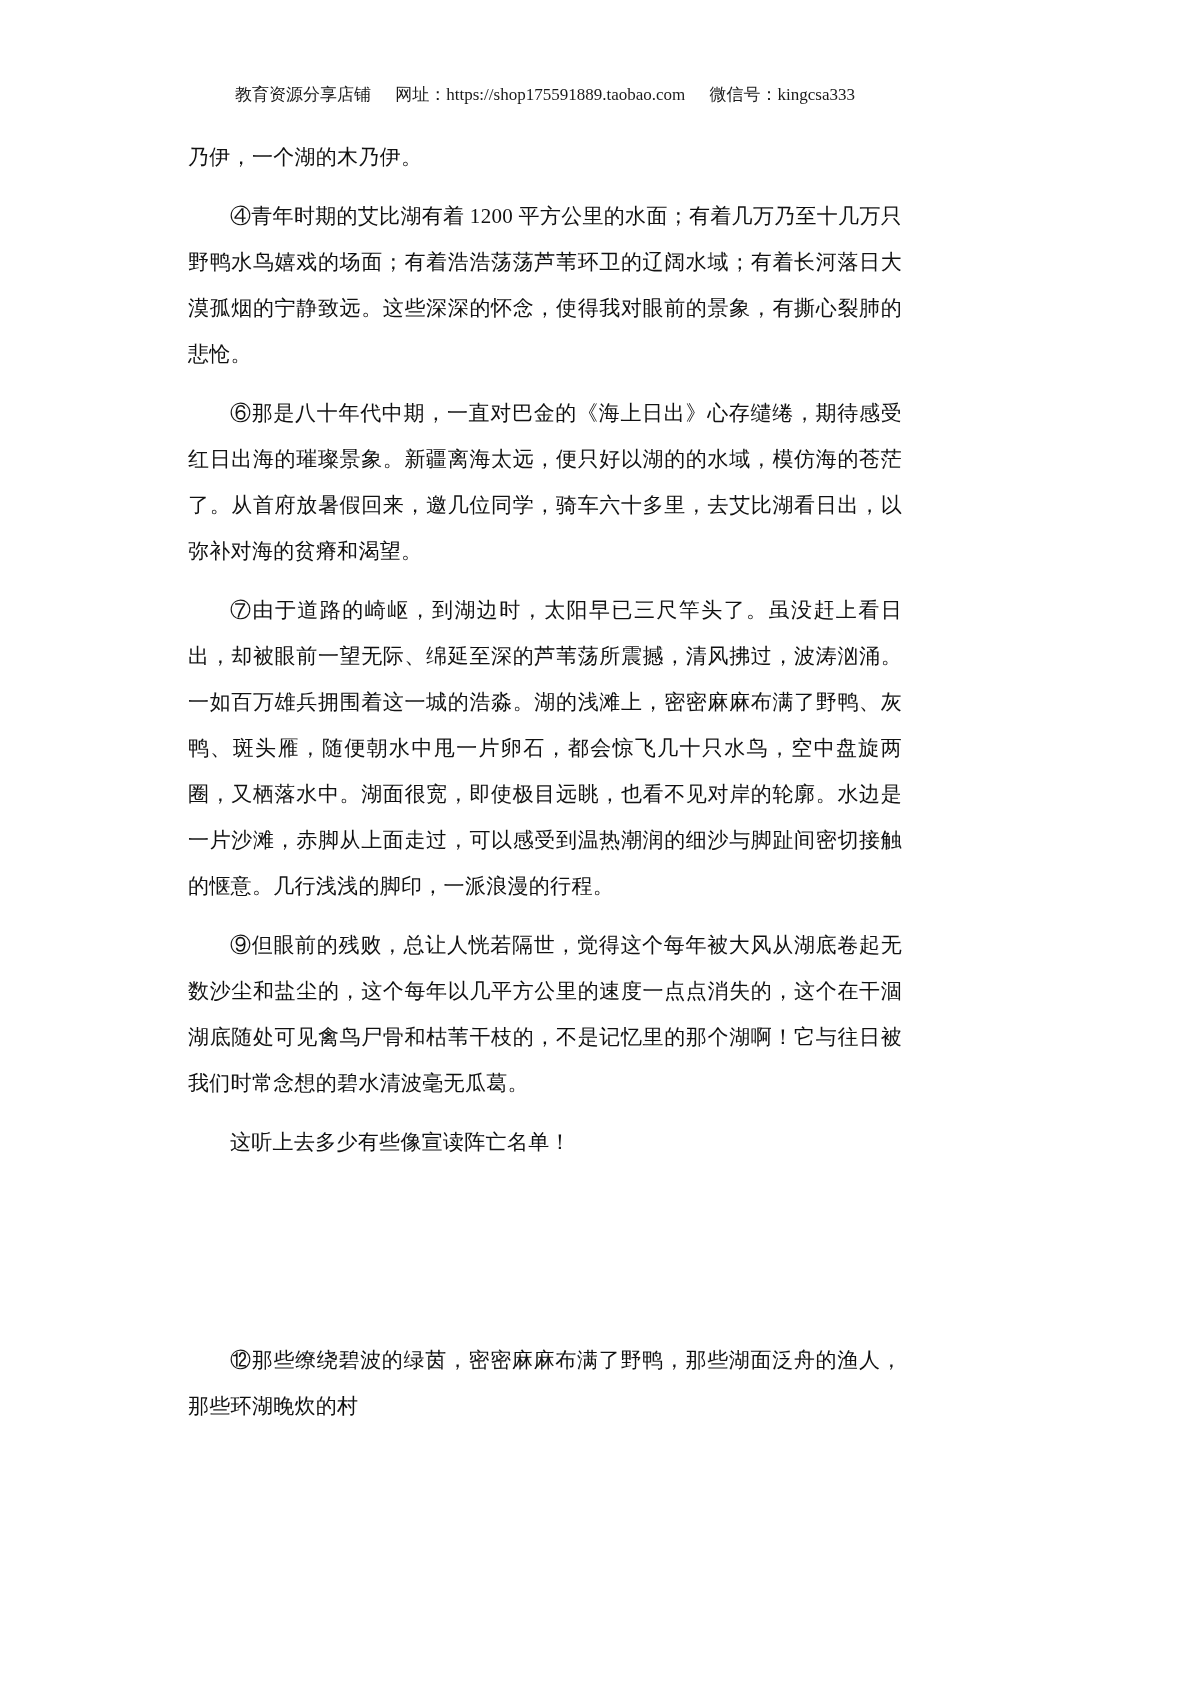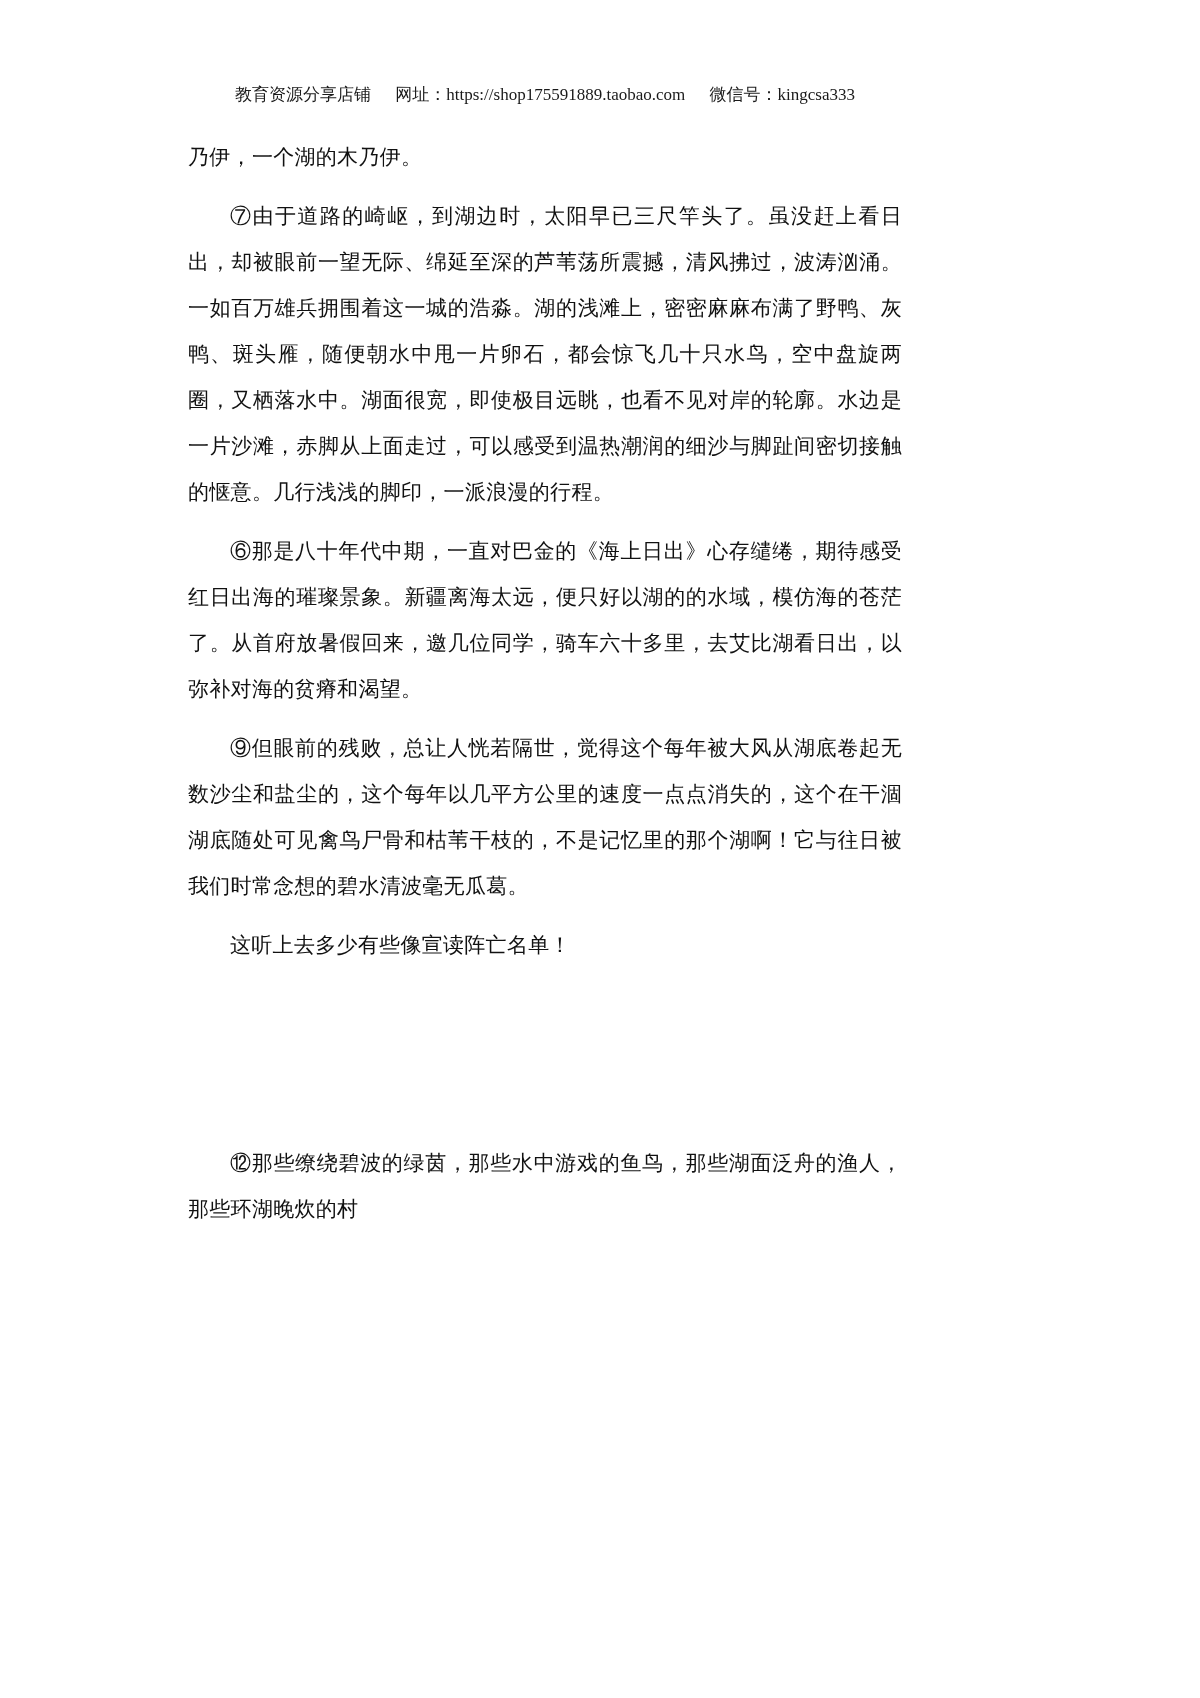--- a/index.html
+++ b/index.html
@@ -53,20 +53,21 @@
 <div class="page">
 
   <div class="header-line">
     <span>教育资源分享店铺</span>
     <span>网址：https://shop175591889.taobao.com</span>
     <span>微信号：kingcsa333</span>
   </div>
 
   <div class="body-text">
     <p class="para no-indent">乃伊，一个湖的木乃伊。</p>
+    <p class="para">④青年时期的艾比湖有着 1200 平方公里的水面；有着几万乃至十几万只野鸭水鸟嬉戏的场面；有着浩浩荡荡芦苇环卫的辽阔水域；有着长河落日大漠孤烟的宁静致远。这些深深的怀念，使得我对眼前的景象，有撕心裂肺的悲怆。</p>
+    <p class="para">⑥那是八十年代中期，一直对巴金的《海上日出》心存缱绻，期待感受红日出海的璀璨景象。新疆离海太远，便只好以湖的的水域，模仿海的苍茫了。从首府放暑假回来，邀几位同学，骑车六十多里，去艾比湖看日出，以弥补对海的贫瘠和渴望。</p>
     <p class="para">⑦由于道路的崎岖，到湖边时，太阳早已三尺竿头了。虽没赶上看日出，却被眼前一望无际、绵延至深的芦苇荡所震撼，清风拂过，波涛汹涌。一如百万雄兵拥围着这一城的浩淼。湖的浅滩上，密密麻麻布满了野鸭、灰鸭、斑头雁，随便朝水中甩一片卵石，都会惊飞几十只水鸟，空中盘旋两圈，又栖落水中。湖面很宽，即使极目远眺，也看不见对岸的轮廓。水边是一片沙滩，赤脚从上面走过，可以感受到温热潮润的细沙与脚趾间密切接触的惬意。几行浅浅的脚印，一派浪漫的行程。</p>
-    <p class="para">⑥那是八十年代中期，一直对巴金的《海上日出》心存缱绻，期待感受红日出海的璀璨景象。新疆离海太远，便只好以湖的的水域，模仿海的苍茫了。从首府放暑假回来，邀几位同学，骑车六十多里，去艾比湖看日出，以弥补对海的贫瘠和渴望。</p>
     <p class="para">⑨但眼前的残败，总让人恍若隔世，觉得这个每年被大风从湖底卷起无数沙尘和盐尘的，这个每年以几平方公里的速度一点点消失的，这个在干涸湖底随处可见禽鸟尸骨和枯苇干枝的，不是记忆里的那个湖啊！它与往日被我们时常念想的碧水清波毫无瓜葛。</p>
     <p class="para">这听上去多少有些像宣读阵亡名单！</p>
-    <p class="para gap-before">⑫那些缭绕碧波的绿茵，那些水中游戏的鱼鸟，那些湖面泛舟的渔人，那些环湖晚炊的村</p>
+    <p class="para gap-before">⑫那些缭绕碧波的绿茵，密密麻麻布满了野鸭，那些湖面泛舟的渔人，那些环湖晚炊的村</p>
   </div>
 
 </div>
 
 </body></html>

